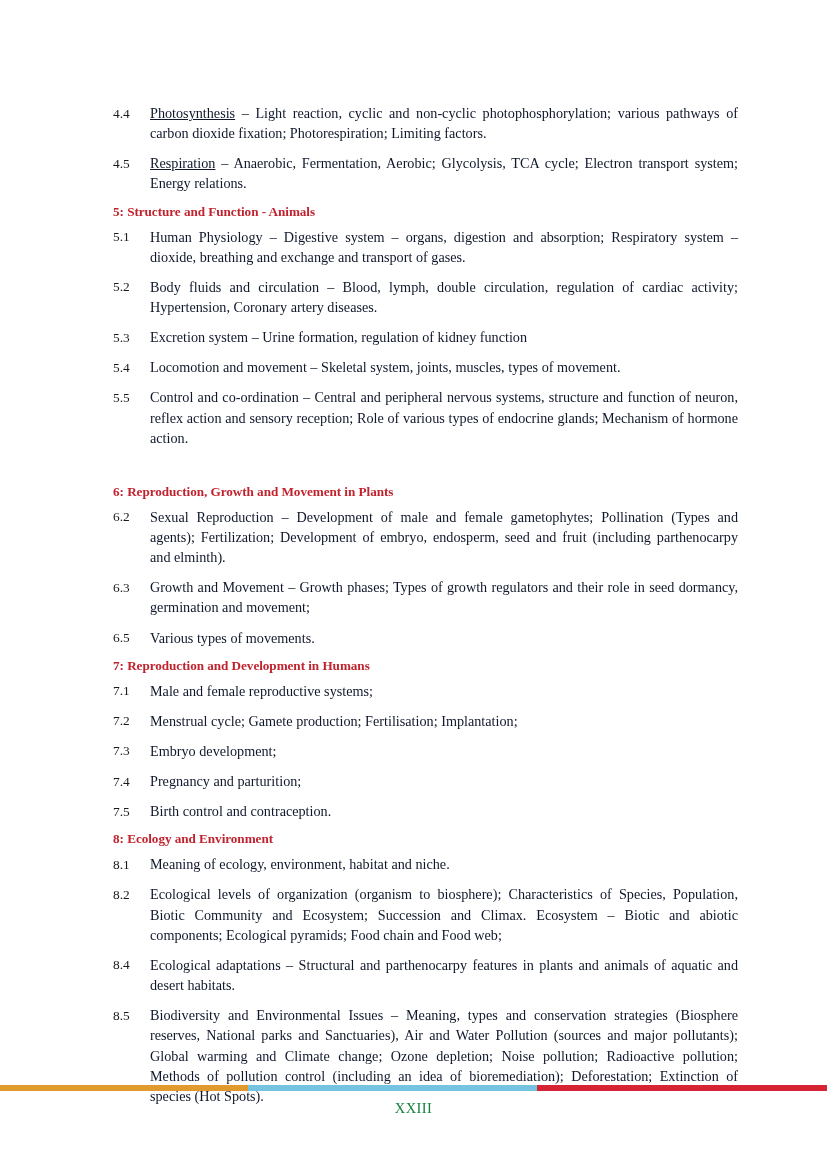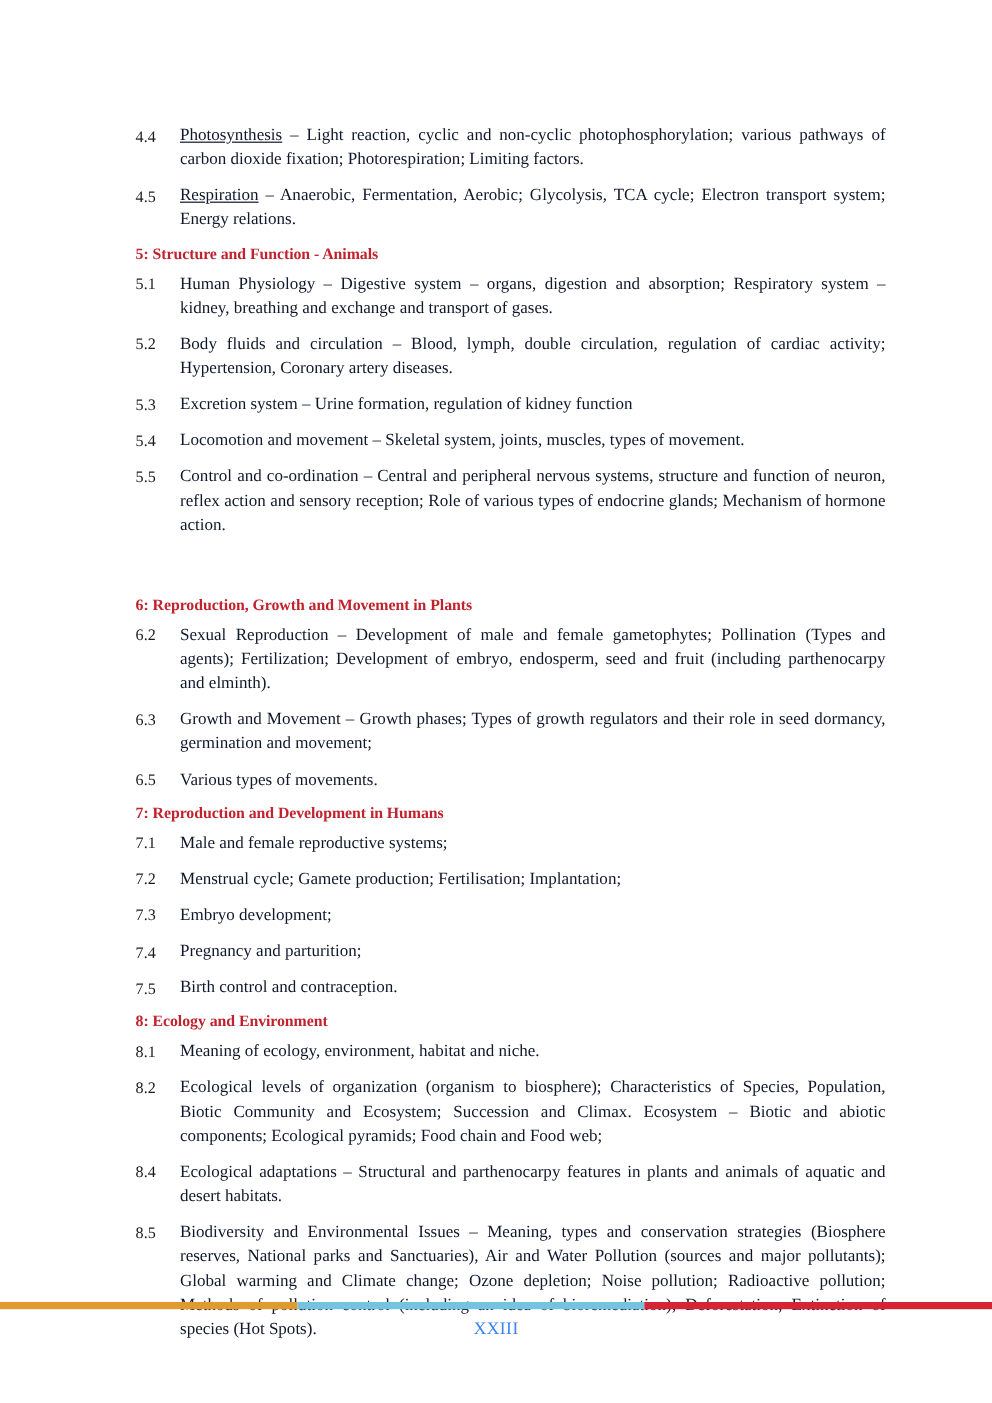--- a/index.html
+++ b/index.html
@@ -33,21 +33,21 @@
   
   .section-heading {
     color: #c0232e;
     font-weight: bold;
     font-size: 13.2px;
     line-height: 1.28;
     margin: 0 0 6px 0;
     letter-spacing: -0.05px;
   }
   .section-heading.gap-before {
-    margin-top: 48px;
+    margin-top: 36px;
   }
   .section-heading.tight-before {
   }
 
   
   .item {
     display: flex;
     align-items: flex-start;
     margin: 0 0 10px 0;
   }
@@ -85,42 +85,42 @@
   .rule-seg-blue   { width: 289px; height: 6px; background: #74c3e0; }
   .rule-seg-red    { flex: 1 1 auto;  height: 6px; background: #d62434; }
 
   .page-number {
     position: absolute;
     left: 0;
     top: 1100px;
     width: 827px;
     text-align: center;
     font-size: 14.5px;
-    color: #3b82f6;
+    color: #15803d;
     letter-spacing: 0.4px;
   }
 </style>
 </head>
 <body>
 
 <div class="page">
 
   <div class="content">
       <div class="item">
         <div class="item-num">4.4</div>
         <div class="item-text"><u>Photosynthesis</u><span> – Light reaction, cyclic and non-cyclic photophosphorylation; various pathways of carbon dioxide fixation; Photorespiration; Limiting factors.</span></div>
       </div>
       <div class="item">
         <div class="item-num">4.5</div>
         <div class="item-text"><u>Respiration</u><span> – Anaerobic, Fermentation, Aerobic; Glycolysis, TCA cycle; Electron transport system; Energy relations.</span></div>
       </div>
       <div class="section-heading tight-before">5: Structure and Function - Animals</div>
       <div class="item">
         <div class="item-num">5.1</div>
-        <div class="item-text">Human Physiology – Digestive system – organs, digestion and absorption; Respiratory system – kidney, breathing and exchange and transport of gases.</div>
+        <div class="item-text">Human Physiology – Digestive system – organs, digestion and absorption; Respiratory system – dioxide, breathing and exchange and transport of gases.</div>
       </div>
       <div class="item">
         <div class="item-num">5.2</div>
         <div class="item-text">Body fluids and circulation – Blood, lymph, double circulation, regulation of cardiac activity; Hypertension, Coronary artery diseases.</div>
       </div>
       <div class="item">
         <div class="item-num">5.3</div>
         <div class="item-text">Excretion system – Urine formation, regulation of kidney function</div>
       </div>
       <div class="item">

